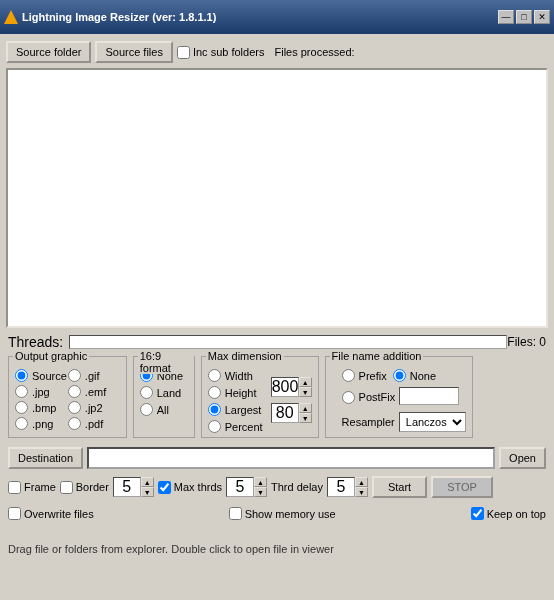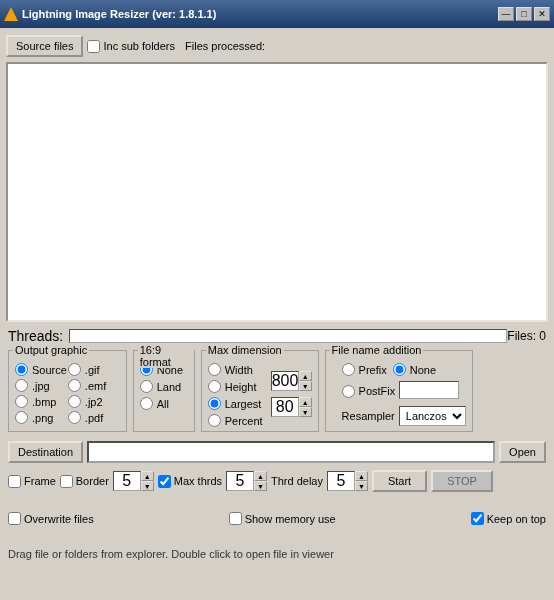--- a/index.html
+++ b/index.html
@@ -8,21 +8,21 @@
       font-size: 12px;
       background: #d4d0c8;
       width: 554px;
       height: 600px;
       overflow: hidden;
       color: #000;
     }
     .title-bar {
       background: linear-gradient(to bottom, #4a6a9a, #1a3a6a);
       color: white;
-      height: 28px;
+      height: 34px;
       display: flex;
       align-items: center;
       justify-content: space-between;
       padding: 0 4px;
       user-select: none;
     }
     .title-bar-left {
       display: flex;
       align-items: center;
       gap: 4px;
@@ -161,21 +161,21 @@
       border: 2px inset #a0a0a0;
       background: white;
       padding: 0 4px;
       font-size: 11px;
     }
     .bottom-controls {
       display: flex;
       align-items: center;
       gap: 4px;
       padding: 2px 4px;
-      margin-bottom: 16px;
+      margin-bottom: 5px;
     }
     .spinbox {
       display: flex;
       align-items: center;
     }
     .spinbox input {
       width: 28px;
       height: 20px;
       border: 1px inset #a0a0a0;
       text-align: center;
@@ -289,20 +289,21 @@
   <div class="title-bar-buttons">
     <div class="title-btn">—</div>
     <div class="title-btn">□</div>
     <div class="title-btn">✕</div>
   </div>
 </div>
 
 <div class="main-window">
 
   <div class="toolbar">
+    <button class="win-button">Source folder</button>
     <button class="win-button">Source files</button>
     <label class="checkbox-label">
       <input type="checkbox" style="">
       <span>Inc sub folders</span>
     </label>
     <span class="files-processed">Files processed:</span>
   </div>
 
   <div class="file-list-area"></div>
 

